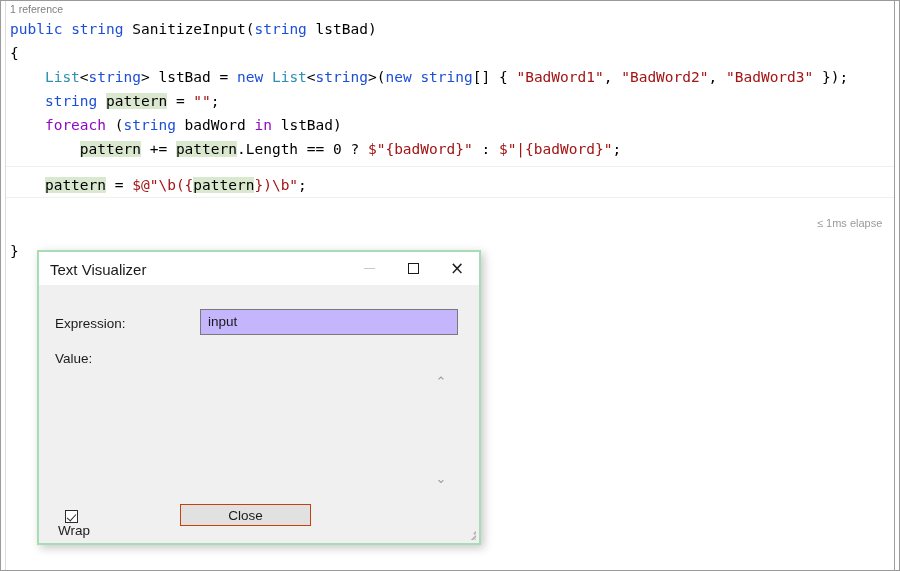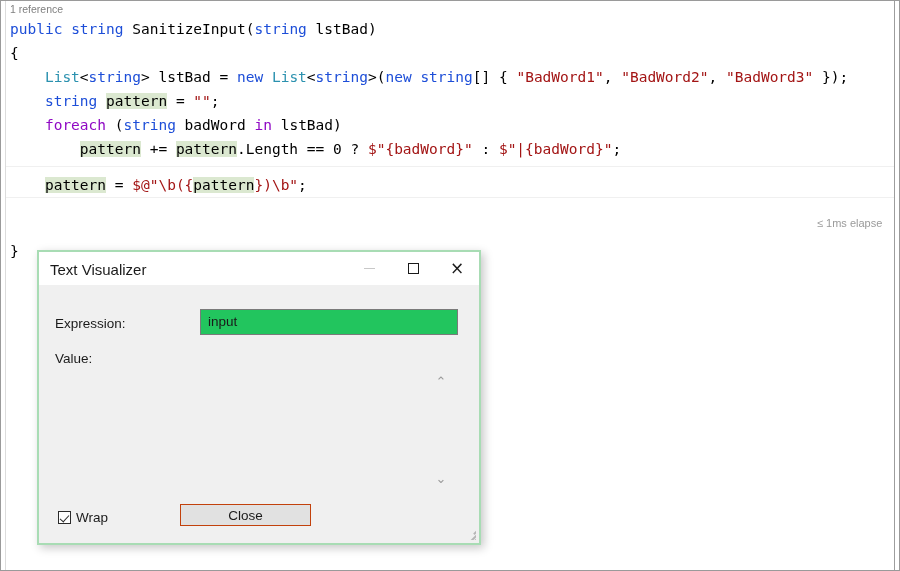--- a/index.html
+++ b/index.html
@@ -149,21 +149,21 @@
     color: #1a1a1a;
     white-space: pre;
   }
   #lbl-expression { left: 16px; top: 31px; }
   #lbl-value      { left: 16px; top: 66px; }
 
   #expr-field {
     position: absolute;
     left: 161px; top: 24px;
     width: 258px; height: 26px;
-    background: #22c55e;
+    background: #c4b5fd;
     border: 1px solid #7a7a7a;
     box-sizing: border-box;
     font-size: 13.5px;
     color: #1a1a1a;
     padding: 4px 0 0 7px;
     white-space: pre;
   }
 
   #value-box {
     position: absolute;
@@ -207,21 +207,21 @@
     line-height: 14px;
     font-family: "DejaVu Sans", sans-serif;
   }
   #chev-up   { top: 4px; }
   #chev-down { top: 101px; }
 
   
   #wrap-check {
     position: absolute;
     left: 19px; top: 225px;
-    display: flex; align-items: center;
+    display: flex; align-items: center; flex-direction: column;
   }
   #wrap-box {
     width: 13px; height: 13px;
     border: 1px solid #2b2b2b;
     background: #ffffff;
     box-sizing: border-box;
     position: relative;
     margin-right: 5px;
   }
   #wrap-box::after {

